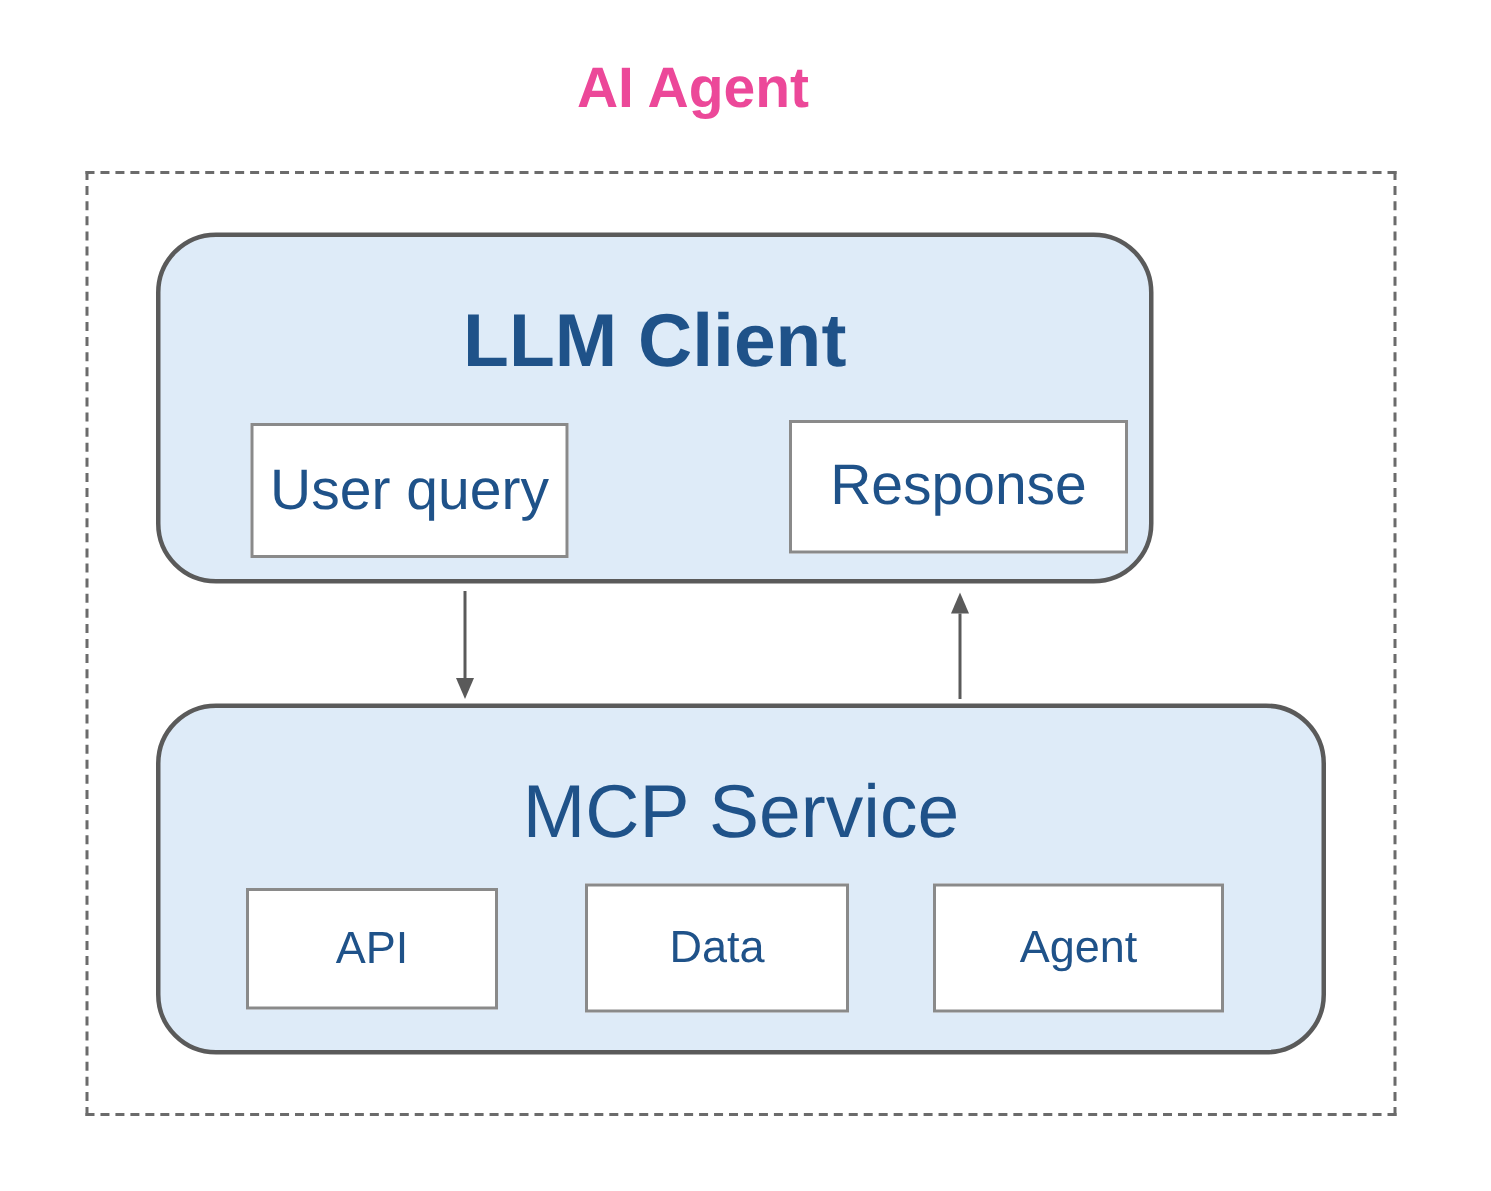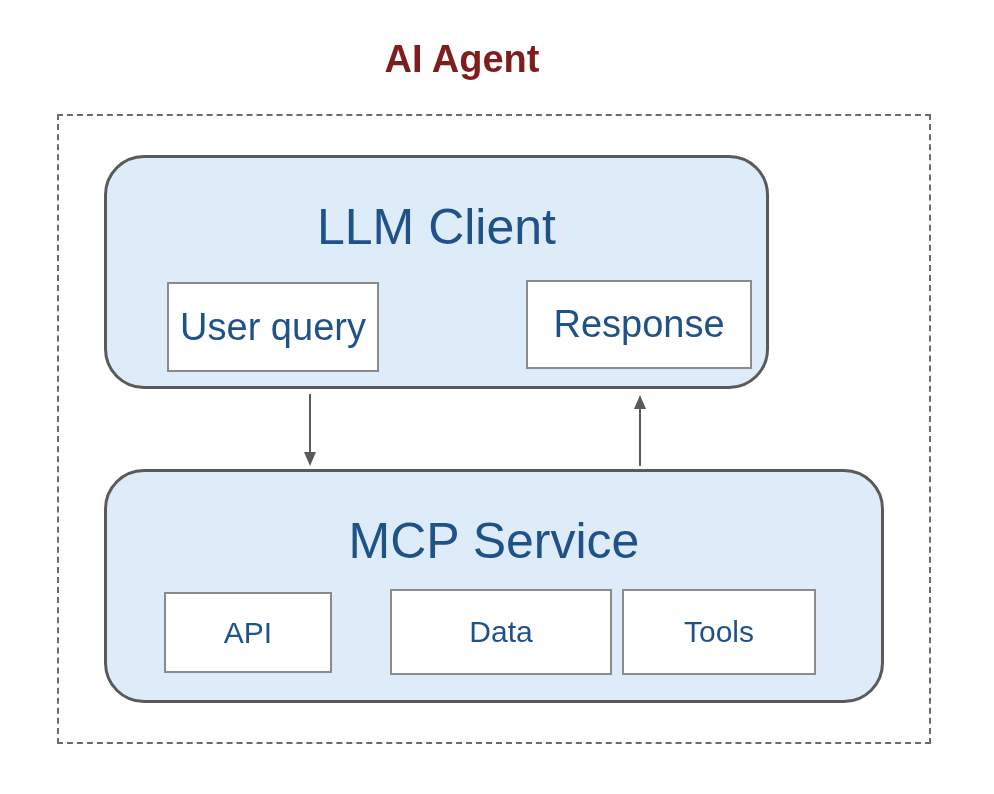--- a/index.html
+++ b/index.html
@@ -1,24 +1,24 @@
 <!DOCTYPE html>
 <html><head>
 <meta charset="utf-8">
 <style>
   html, body { margin: 0; padding: 0; background: #ffffff; }
   body { width: 994px; height: 794px; position: relative; overflow: hidden;
          font-family: "Liberation Sans", sans-serif; }
   .title { position: absolute; left: 0; width: 924px; top: 38px; text-align: center;
-           font-weight: bold; font-size: 38px; color: #7f1d1d; }
+           font-weight: bold; font-size: 38px; color: #ec4899; }
   .outer { position: absolute; left: 57px; top: 114px; width: 874px; height: 630px;
            border: 2px dashed #6b6b6b; box-sizing: border-box; }
   .panel { position: absolute; background: #deebf8; border: 3px solid #5a5a5a;
            border-radius: 40px; box-sizing: border-box; }
-  .llm { left: 104px; top: 155px; width: 665px; height: 234px; }
+  .llm { left: 104px; top: 155px; width: 665px; height: 234px; font-weight: bold; }
   .mcp { left: 104px; top: 469px; width: 780px; height: 234px; }
   .panel-title { position: absolute; left: 0; right: 0; text-align: center;
                  font-size: 50px; color: #1f5289; }
   .box { position: absolute; background: #ffffff; border: 2px solid #8a8a8a;
          box-sizing: border-box; display: flex; align-items: center; justify-content: center;
          color: #1f5289; }
   .arrow { position: absolute; }
 </style>
 </head>
 <body>
@@ -39,14 +39,14 @@
 </svg>
 <svg class="arrow" style="left:630px; top:390px;" width="20" height="80">
   <polygon points="4,19 16,19 10,5" fill="#5a5a5a"></polygon>
   <line x1="10" y1="19" x2="10" y2="76" stroke="#5a5a5a" stroke-width="2"></line>
 </svg>
 
 <div class="panel mcp">
   <div class="panel-title" style="top:40px;">MCP Service</div>
 </div>
 <div class="box" style="left:164px; top:592px; width:168px; height:81px; font-size:30px;">API</div>
-<div class="box" style="left:390px; top:589px; width:222px; height:86px; font-size:30px;">Data</div>
-<div class="box" style="left:622px; top:589px; width:194px; height:86px; font-size:30px;">Tools</div>
+<div class="box" style="left:390px; top:589px; width:176px; height:86px; font-size:30px;">Data</div>
+<div class="box" style="left:622px; top:589px; width:194px; height:86px; font-size:30px;">Agent</div>
 
 </body></html>

